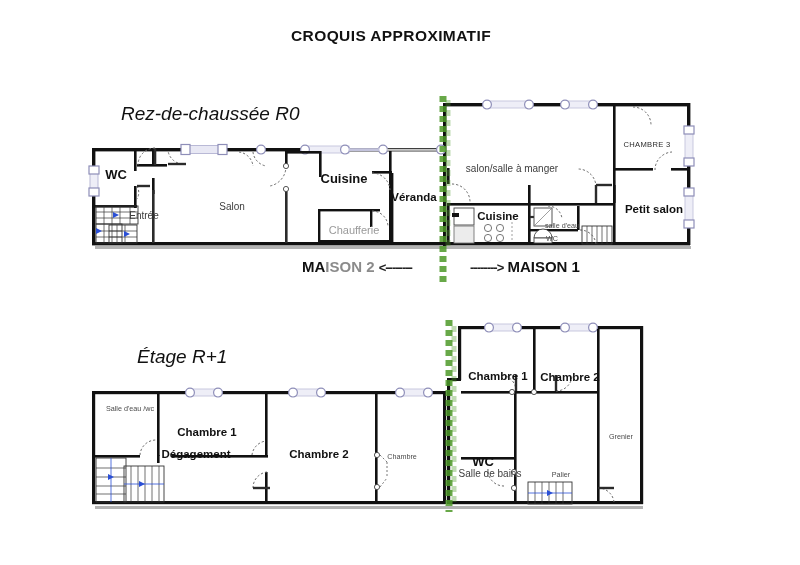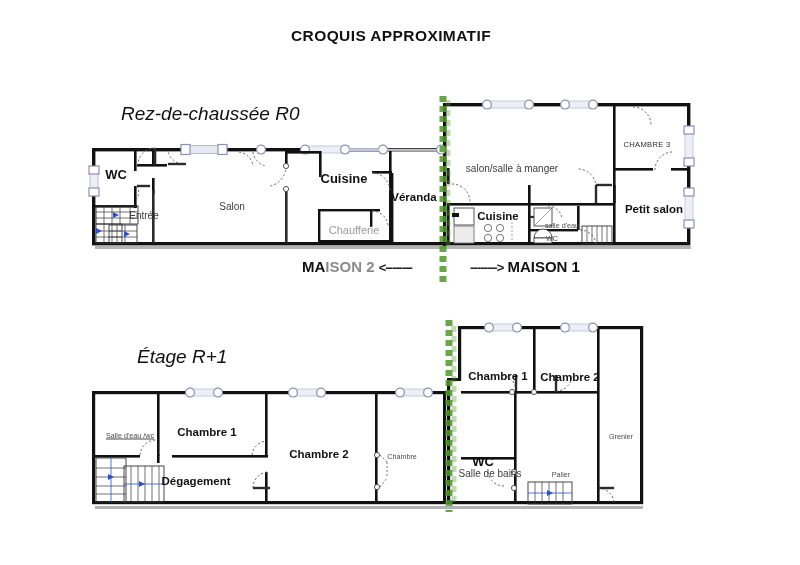--- a/index.html
+++ b/index.html
@@ -355,23 +355,23 @@
   <div>
     <div class="rl rl-s" style="left:512px;top:168px;">salon/salle à manger</div>
     <div class="rl rl-b" style="left:498px;top:216px;">Cuisine</div>
     <div class="rl rl-ss" style="left:562px;top:225px;">salle d'eau</div>
     <div class="rl rl-ss" style="left:552px;top:238px;">WC</div>
     <div class="rl rl-c" style="left:647px;top:144px;">CHAMBRE 3</div>
     <div class="rl rl-b" style="left:654px;top:209px;">Petit salon</div>
   </div>
 
   <div>
-    <div class="rl rl-ss" style="left:130px;top:435px;text-decoration:underline;">Salle d'eau /wc</div>
+    <div class="rl rl-ss" style="left:130px;top:408px;">Salle d'eau /wc</div>
     <div class="rl rl-b" style="left:207px;top:432px;">Chambre 1</div>
-    <div class="rl rl-b" style="left:196px;top:481px;">Dégagement</div>
+    <div class="rl rl-b" style="left:196px;top:454px;">Dégagement</div>
     <div class="rl rl-b" style="left:319px;top:454px;">Chambre 2</div>
     <div class="rl rl-ss" style="left:402px;top:456px;">Chambre</div>
   </div>
 
   <div>
     <div class="rl rl-b" style="left:498px;top:376px;">Chambre 1</div>
     <div class="rl rl-b" style="left:570px;top:377px;">Chambre 2</div>
     <div class="rl rl-s" style="left:490px;top:438px;margin-top:35px;">Salle de bains</div>
     <div class="rl rl-bb" style="left:483px;top:461px;">WC</div>
     <div class="rl rl-ss" style="left:561px;top:459px;margin-top:15px;">Palier</div>

